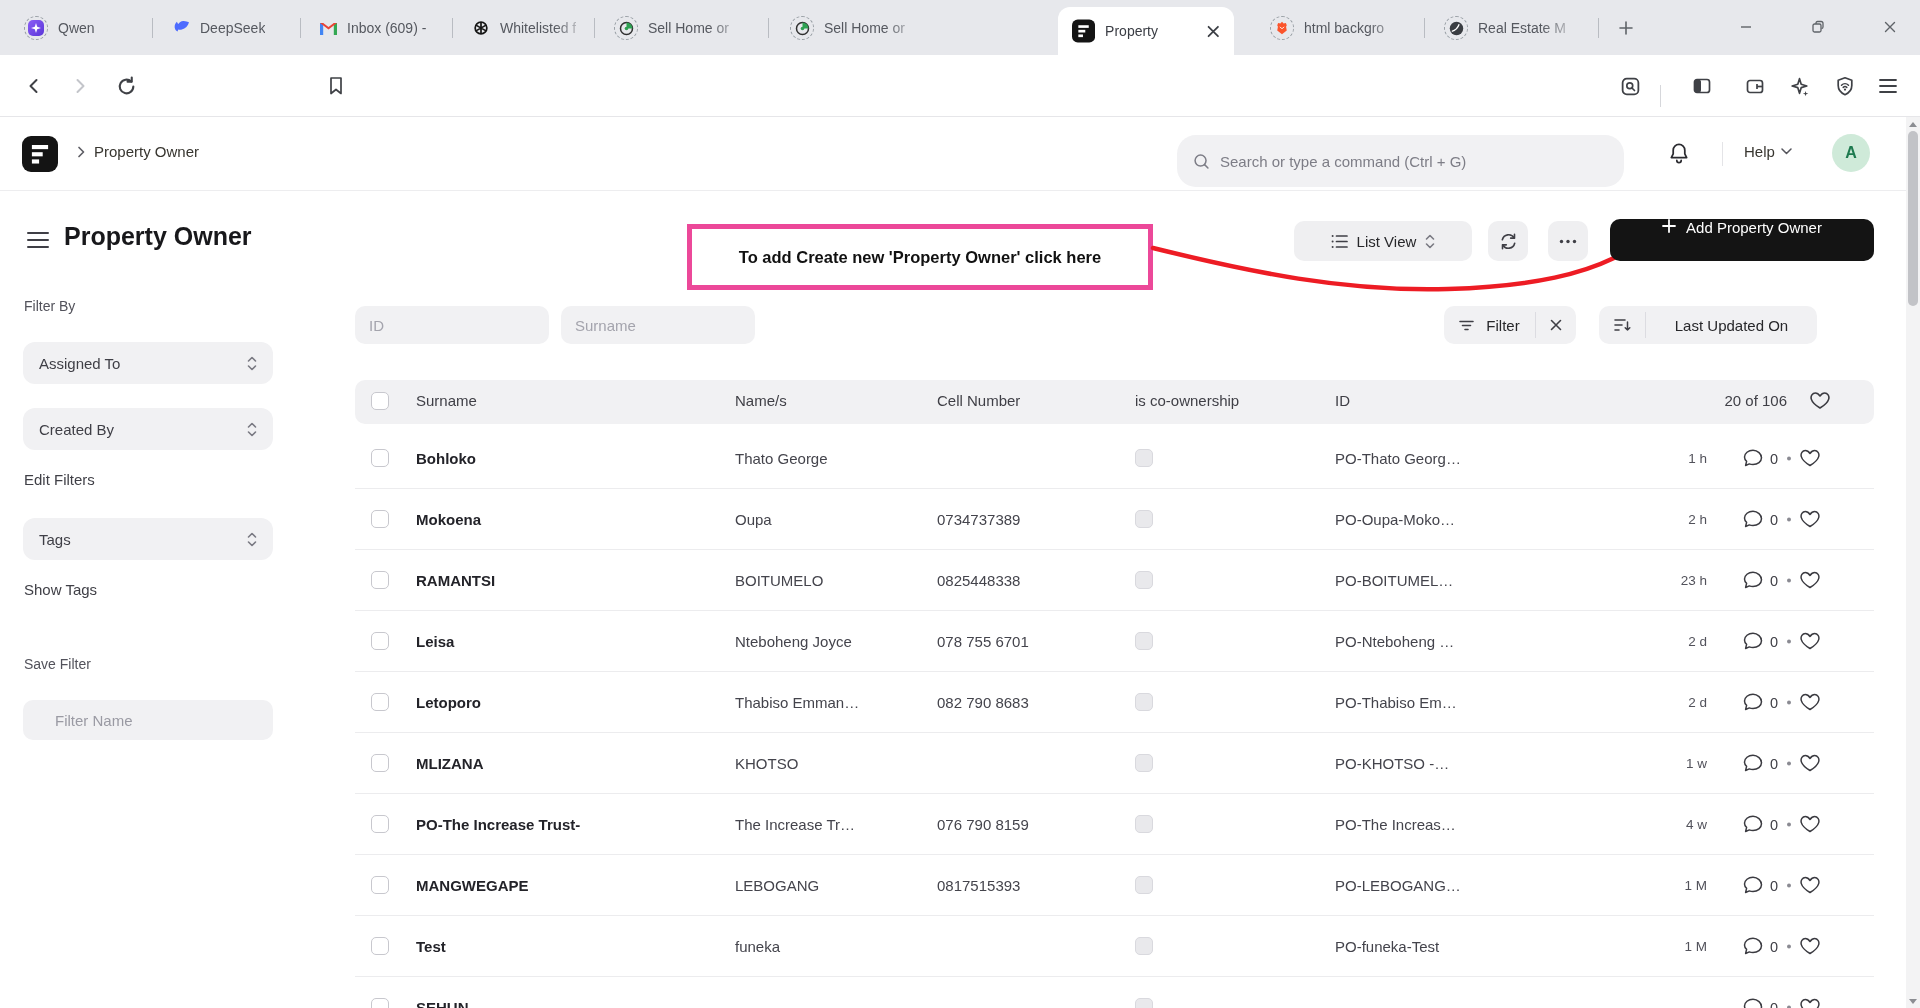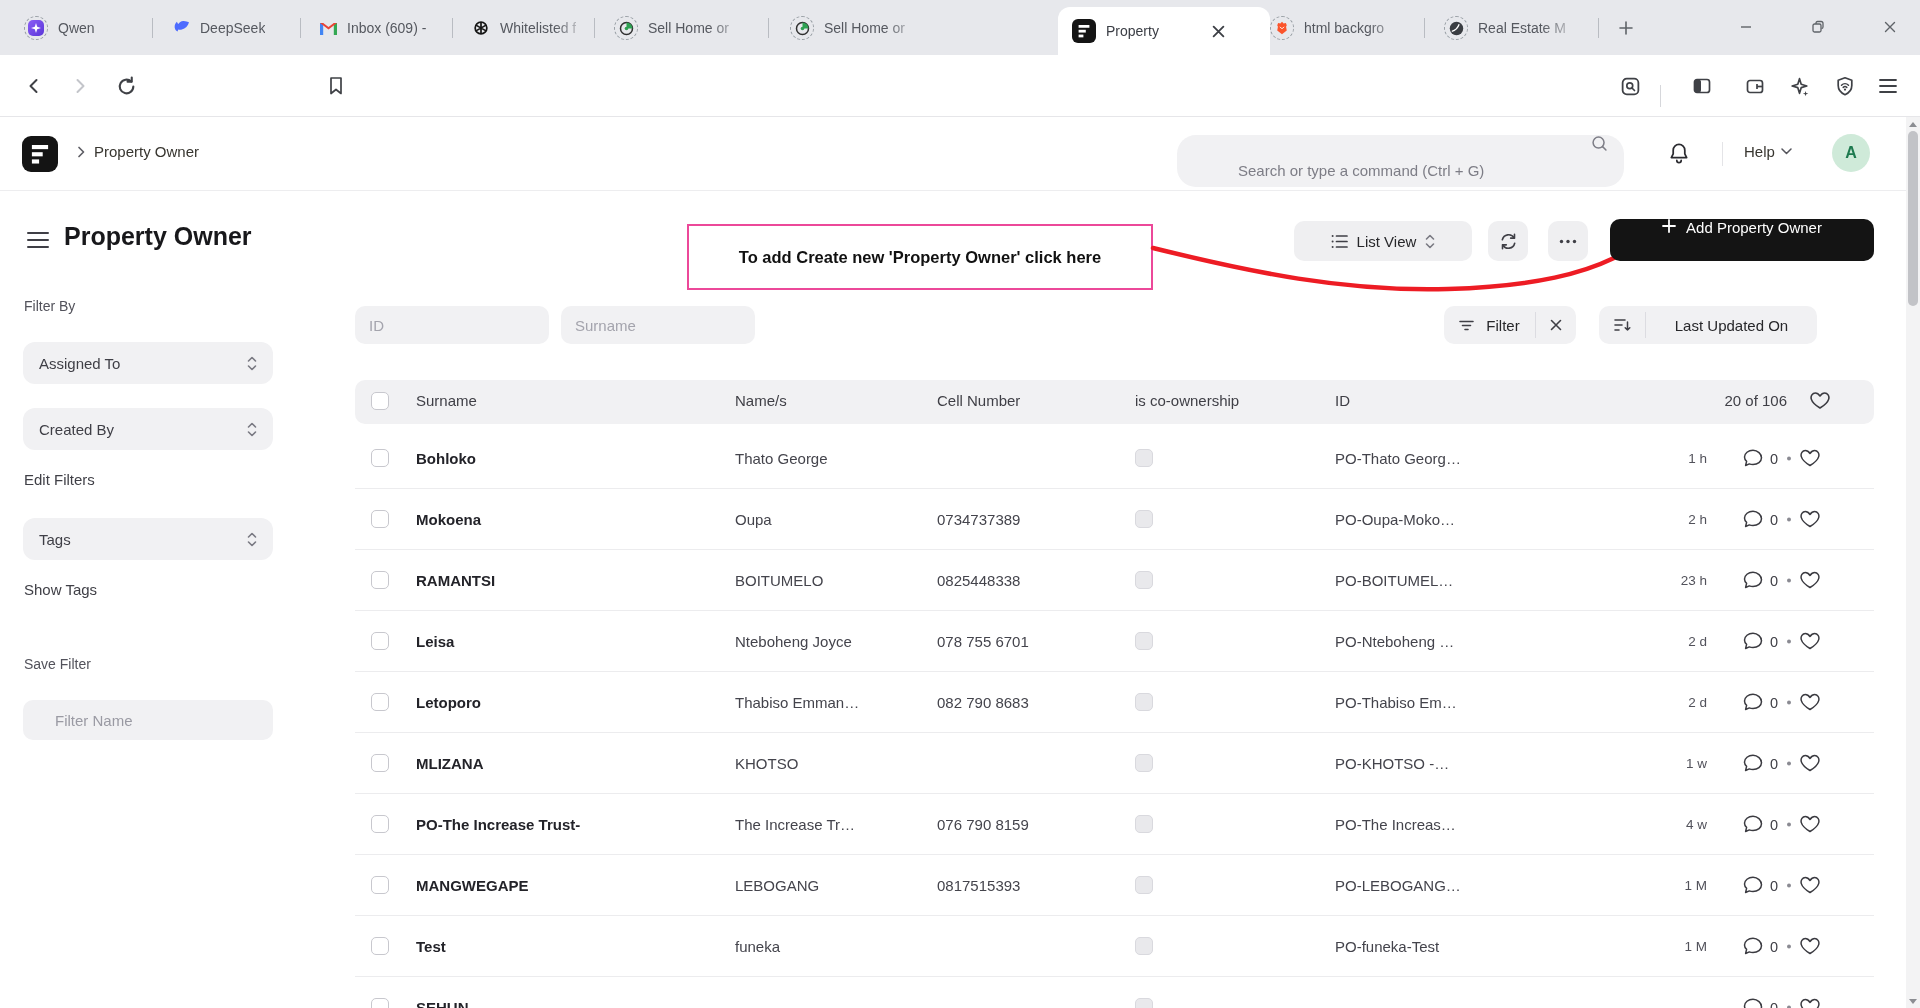--- a/index.html
+++ b/index.html
@@ -30,37 +30,37 @@
   .pill-right { position:absolute; right:14px; top:0; height:42px; display:flex; align-items:center; gap:14px; }
   .vdiv { width:1px; height:22px; background:#d6d7db; }
 
   
   .appheader { position:absolute; left:0; top:117px; width:1920px; height:74px; background:#fff;
                border-bottom:1px solid #ededef; }
   .applogo { position:absolute; left:22px; top:19px; }
   .crumb-chev { position:absolute; left:74px; top:28px; }
   .crumb { position:absolute; left:94px; top:26px; font-size:15px; color:#37352f; }
   .gsearch { position:absolute; left:1177px; top:18px; width:447px; height:52px; background:#f1f1f3;
-             border-radius:19px; display:flex; align-items:flex-end; gap:10px; padding:0 16px;flex-direction:column; }
+             border-radius:19px; display:flex; align-items:center; gap:10px; padding:0 16px; }
   .gsearch input { border:none; outline:none; background:transparent; font-size:15px; color:#3f3f46; width:370px;
                    font-family:"Liberation Sans",sans-serif; }
   .gsearch input::placeholder { color:#7d7d86; }
   .hdr-bell { position:absolute; left:1668px; top:25px; }
   .hdr-div { position:absolute; left:1722px; top:25px; width:1px; height:24px; background:#e4e4e7; }
   .help { position:absolute; left:1744px; top:26px; font-size:15px; color:#37352f; display:flex; align-items:center; gap:6px; }
   .avatar { position:absolute; left:1832px; top:17px; width:38px; height:38px; border-radius:50%;
             background:#cfead9; color:#1d7a4f; font-size:16px; font-weight:bold;
             display:flex; align-items:center; justify-content:center; }
 
   
   .pagetitle-burger { position:absolute; left:26px; top:231px; }
   .pagetitle { position:absolute; left:64px; top:222px; font-size:25px; font-weight:700; color:#18181b; }
 
   .annotation { position:absolute; left:687px; top:224px; width:466px; height:66px; background:#fff;
-                border:2px solid #ec4899; display:flex; align-items:center; justify-content:center;
+                border:5px solid #ec4899; display:flex; align-items:center; justify-content:center;
                 font-size:16.5px; font-weight:bold; color:#111; }
   .ann-line { position:absolute; left:0; top:0; pointer-events:none; }
 
   .btn { position:absolute; background:#efeff1; border-radius:10px; display:flex; align-items:center;
          justify-content:center; gap:9px; font-size:15px; color:#27272a; cursor:pointer; }
   .btn-listview { left:1294px; top:221px; width:178px; height:40px; }
   .btn-refresh  { left:1488px; top:221px; width:40px; height:40px; }
   .btn-more     { left:1548px; top:221px; width:40px; height:40px; }
   .btn-add { position:absolute; left:1610px; top:219px; width:264px; height:42px; background:#141414;
              border-radius:10px; color:#fff; font-size:15px; display:flex; align-items:flex-start;
@@ -183,21 +183,21 @@
       <span class="fav-ring">
         <svg width="15" height="15" viewBox="0 0 20 20">
           <circle cx="10" cy="10" r="8" fill="none" stroke="#2f2f2f" stroke-width="2"></circle>
             <path d="M10 10V2a8 8 0 018 8z" fill="#2ea152"></path>
             <circle cx="10" cy="10" r="2.4" fill="#2ea152"></circle>
         </svg>
       </span>
       <span class="tab-title">Sell Home or</span>
     </div>
 
-    <div class="tab-active" style="left:1058px;width:212px;">
+    <div class="tab-active" style="left:1058px;width:176px;">
       <svg width="24" height="24" viewBox="0 0 20 20">
         <rect width="20" height="20" rx="5" fill="#141414"></rect>
           <rect x="5.5" y="5" width="9" height="2.3" fill="#fff"></rect>
           <rect x="5.5" y="9" width="6" height="2.3" fill="#fff"></rect>
           <rect x="5.5" y="13" width="4" height="2.3" fill="#fff"></rect>
       </svg>
       <span class="tab-title tab-fade" style="width:96px;">Property</span>
       <svg width="13" height="13" viewBox="0 0 12 12">
         <path d="M1.5 1.5l9 9M10.5 1.5l-9 9" stroke="#3c3f45" stroke-width="1.7" stroke-linecap="round"></path>
       </svg>

